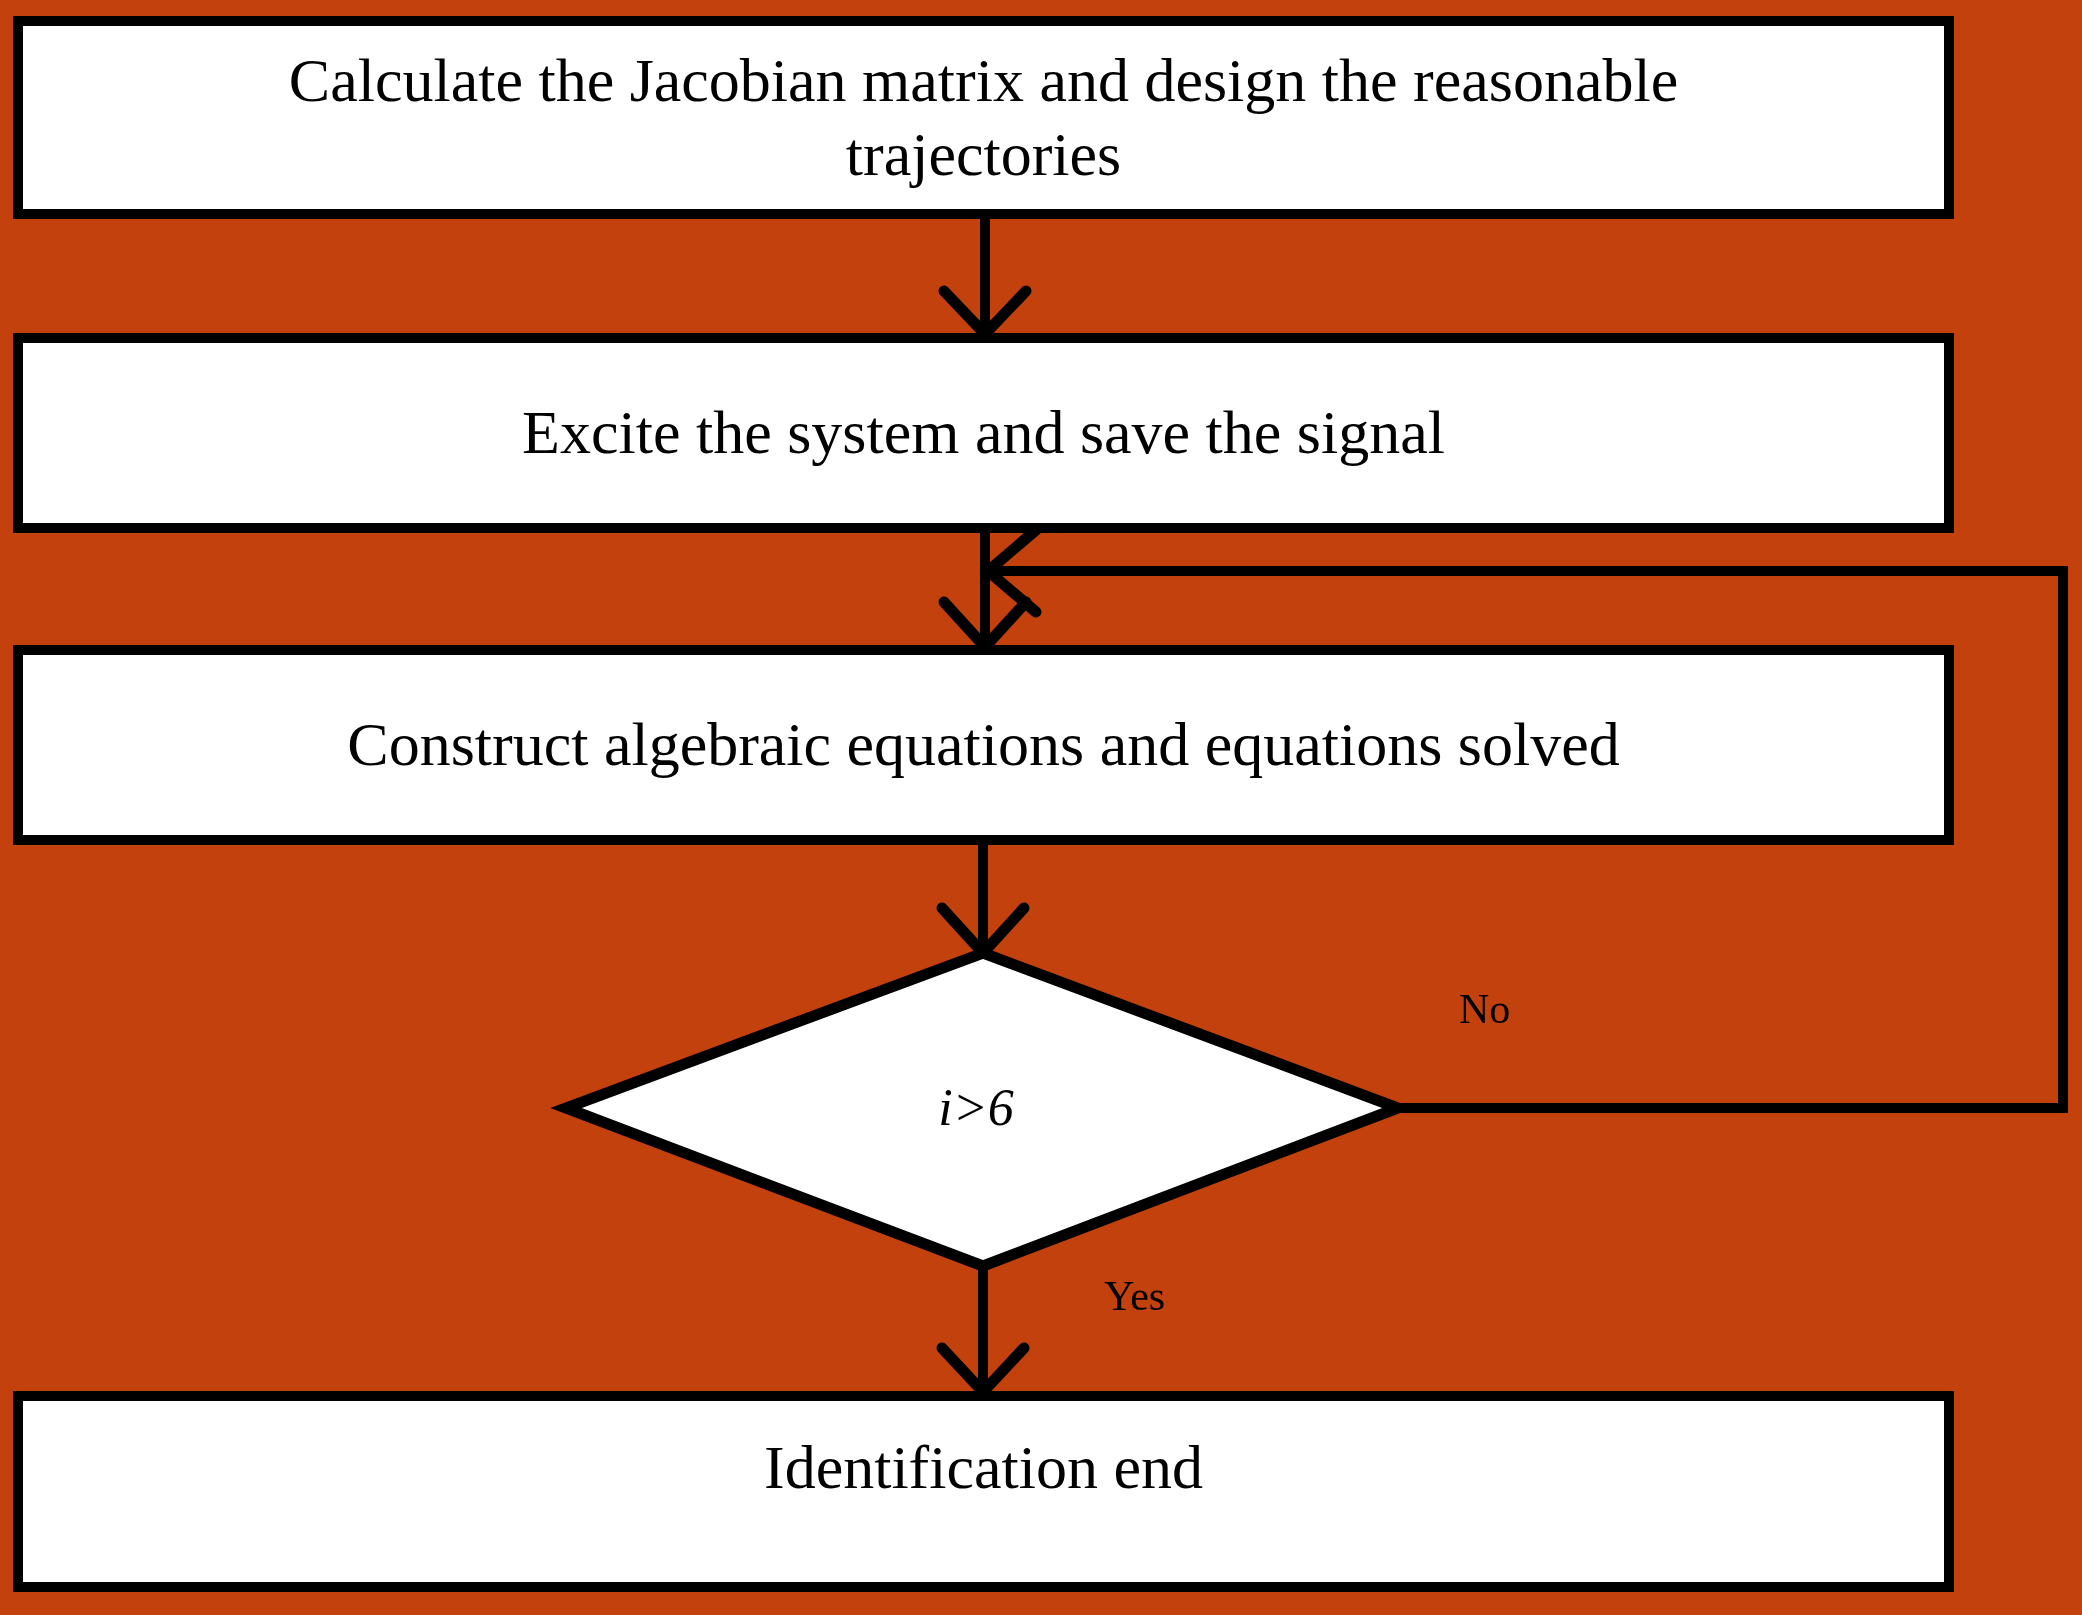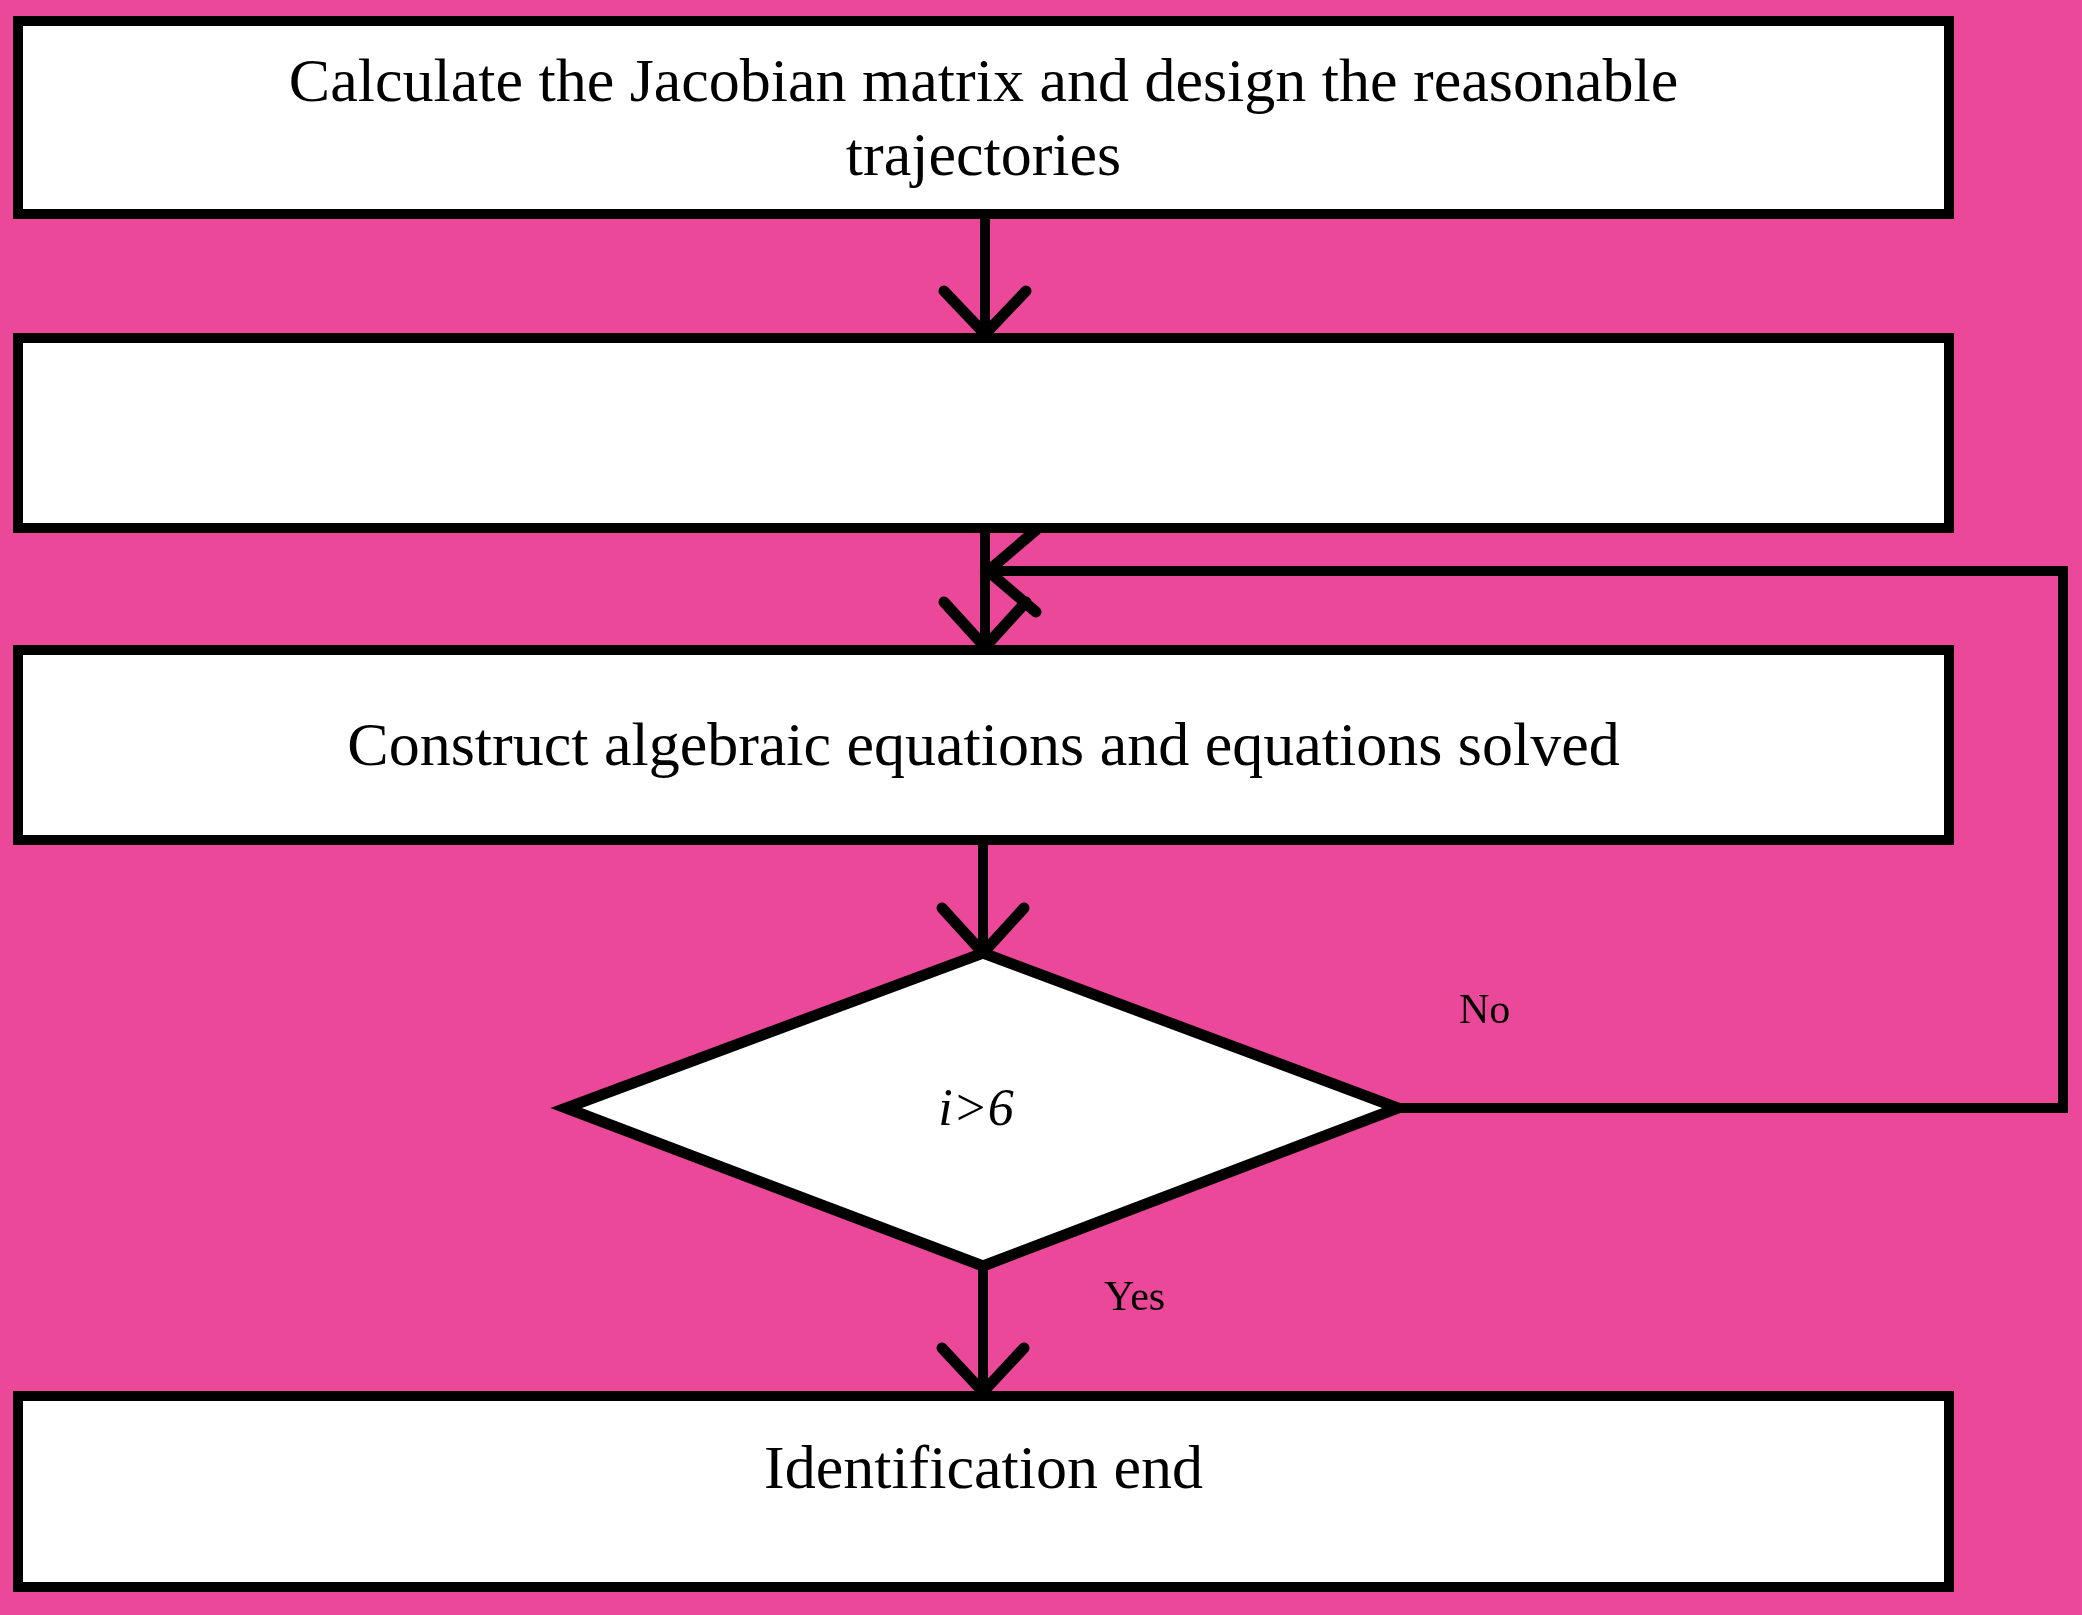--- a/index.html
+++ b/index.html
@@ -4,21 +4,21 @@
 <style>
   html, body {
     margin: 0;
     padding: 0;
     background: #ffffff;
   }
   #canvas {
     position: relative;
     width: 2082px;
     height: 1615px;
-    background: #ec4899;
+    background: #c2410c;
     overflow: hidden;
     font-family: "Liberation Serif", "DejaVu Serif", serif;
   }
   #flow-svg {
     position: absolute;
     left: 0;
     top: 0;
     width: 2082px;
     height: 1615px;
   }
@@ -80,20 +80,21 @@
 
     <line x1="983" y1="1266" x2="983" y2="1390" stroke="#000000" stroke-width="10"></line>
     <polyline points="942,1348 983,1392 1024,1348" fill="none" stroke="#000000" stroke-width="11" stroke-linecap="round" stroke-linejoin="miter"></polyline>
 
     <rect x="18" y="1396" width="1931" height="191" fill="#ffffff" stroke="#000000" stroke-width="10"></rect>
   </svg>
 
   <div class="node-text proc-label" style="left:18px; top:21px; width:1931px; height:193px;">Calculate the Jacobian matrix and design the reasonable
 trajectories</div>
 
+  <div class="node-text proc-label" style="left:18px; top:338px; width:1931px; height:190px;">Excite the system and save the signal</div>
 
   <div class="node-text proc-label" style="left:18px; top:650px; width:1931px; height:190px;">Construct algebraic equations and equations solved</div>
 
   <div class="node-text decision-label" style="left:776px; top:1040px; width:400px; height:136px;font-style:italic;">i&gt;6</div>
 
   <div class="node-text proc-label" style="left:18px; top:1372px; width:1931px; height:191px;">Identification end</div>
 
   <div class="edge-label" style="left:1459px; top:988px;">No</div>
 
   <div class="edge-label" style="left:1104px; top:1275px;">Yes</div>

